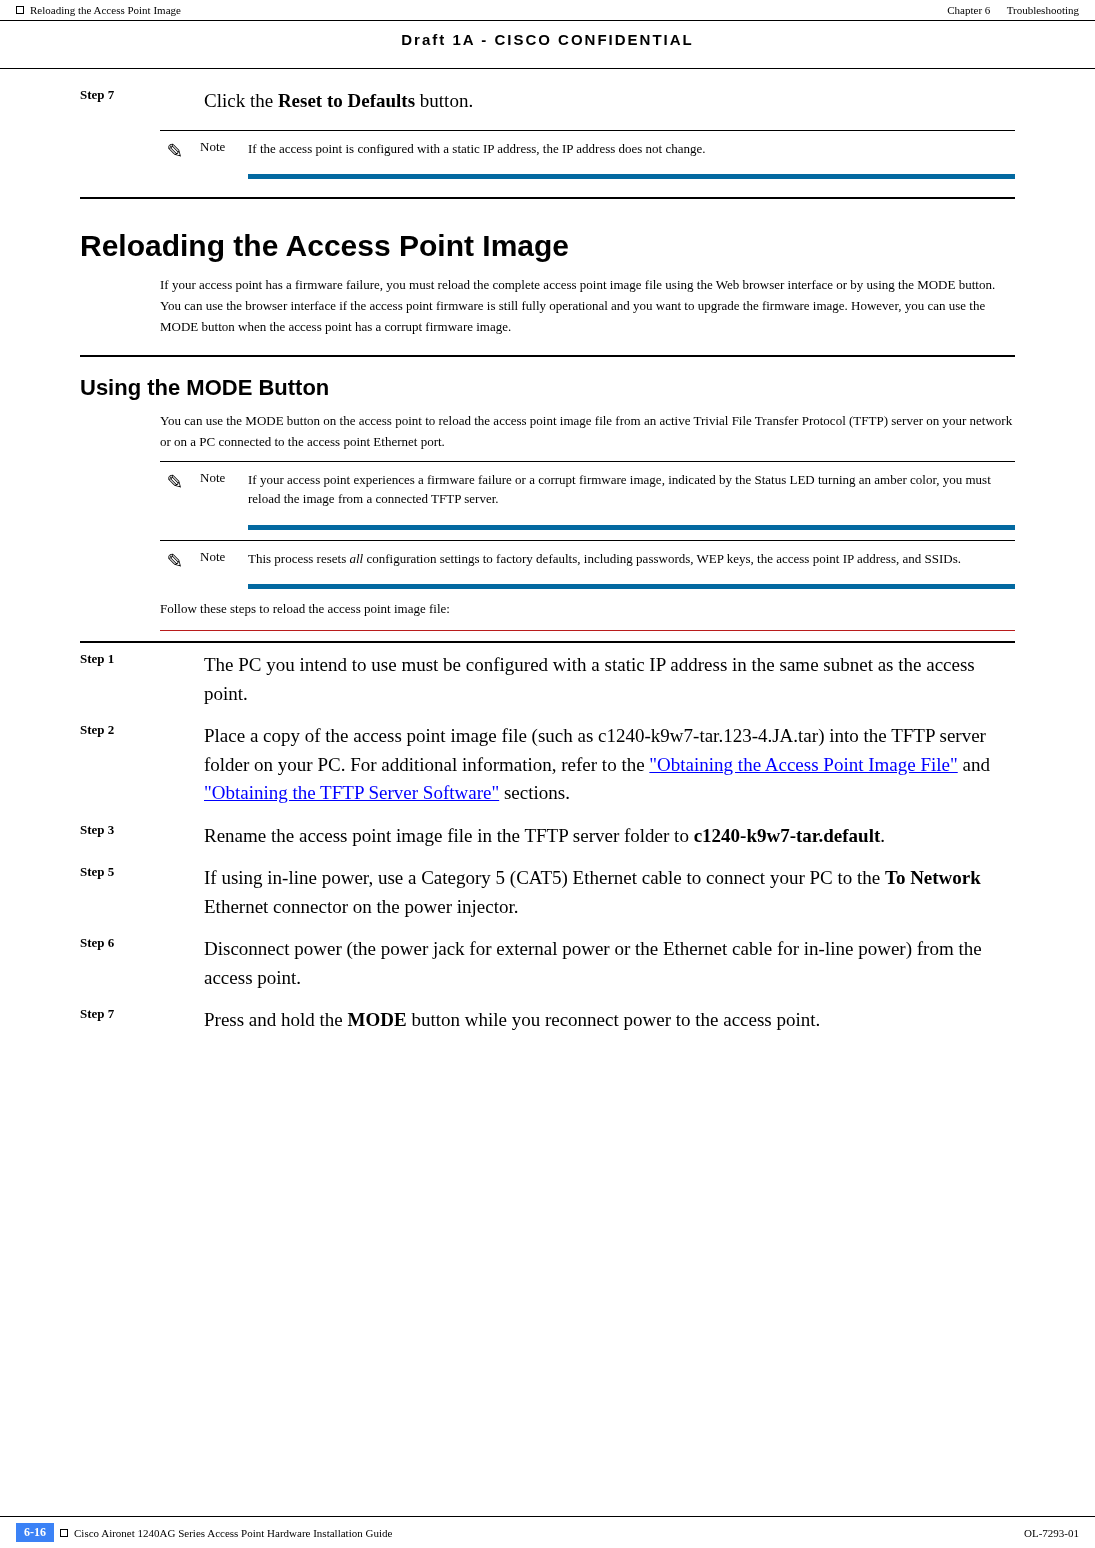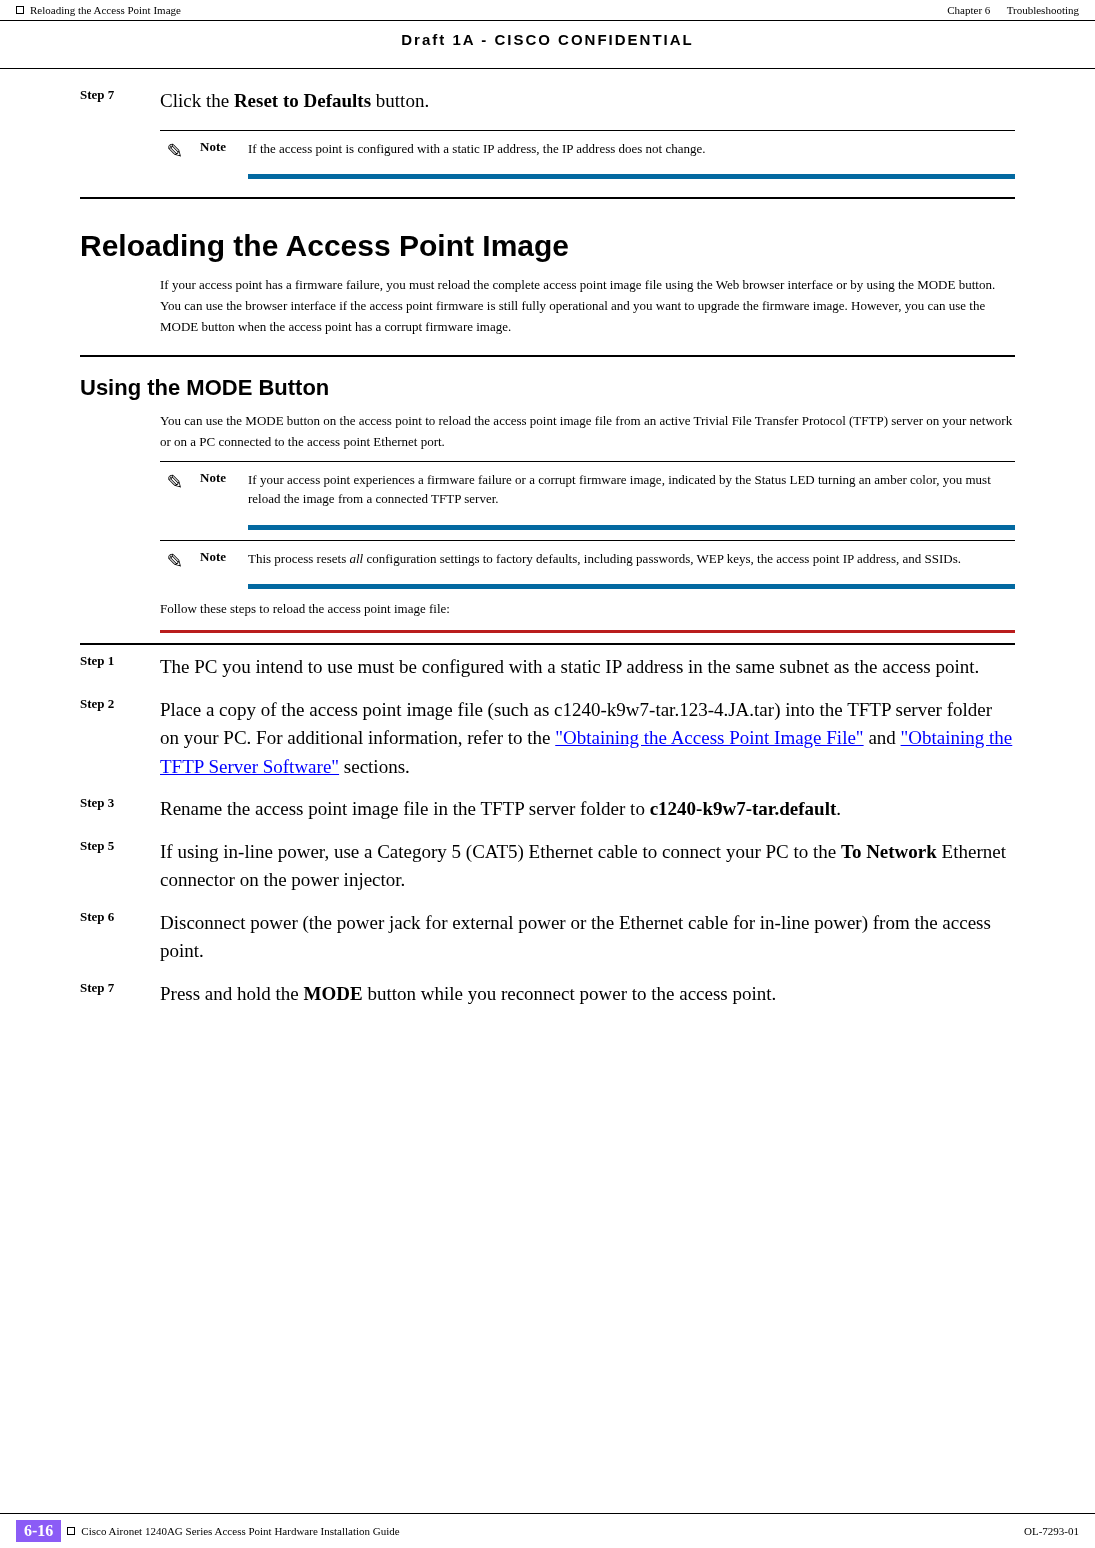--- a/index.html
+++ b/index.html
@@ -39,20 +39,21 @@
       font-weight: bold;
       letter-spacing: 2px;
       font-family: Arial, sans-serif;
     }
     .content {
       padding: 0 80px;
     }
     .step-block {
       display: flex;
       margin: 14px 0;
+      gap: 44px;
     }
     .step-label {
       font-weight: bold;
       min-width: 80px;
       font-size: 13px;
     }
     .step-text {
       font-size: 19px;
       flex: 1;
       line-height: 1.5;
@@ -72,21 +73,21 @@
     }
     .body-text {
       font-size: 13px;
       line-height: 1.6;
       margin: 8px 0 8px 80px;
     }
     .follow-text {
       font-size: 13px;
       line-height: 1.6;
       margin: 10px 0 10px 80px;
-      border-bottom: 3px solid #b91c1c;
+      border-bottom: 1px solid #b91c1c;
       padding-bottom: 10px;
     }
     .divider {
       border: none;
       border-top: 2px solid #000;
       margin: 8px 0;
     }
     .link-text {
       color: #00f;
       text-decoration: underline;
@@ -108,41 +109,41 @@
       align-items: center;
       gap: 6px;
     }
     .footer-left .bullet {
       width: 8px;
       height: 8px;
       border: 1px solid #000;
       display: inline-block;
     }
     .page-num-box {
-      background: #8b5cf6;
+      background: #3b82f6;
       color: #fff;
       padding: 2px 8px;
-      font-size: 16px;
+      font-size: 12px;
       font-weight: bold;
     }
     .note-row {
       display: flex;
       align-items: flex-start;
       margin: 8px 0 8px 80px;
       border-top: 1px solid #000;
       padding-top: 8px;
     }
     .note-row .note-icon {
       font-size: 20px;
       margin-right: 10px;
       min-width: 30px;
       text-align: center;
     }
     .note-row .note-label-inline {
-      font-weight: bold;
+      font-weight: normal;
       margin-right: 12px;
       font-size: 13px;
       min-width: 36px;
     }
     .note-row .note-body {
       font-size: 13px;
       line-height: 1.5;
       flex: 1;
       border-bottom: 5px solid #0369a1;
       padding-bottom: 16px;

